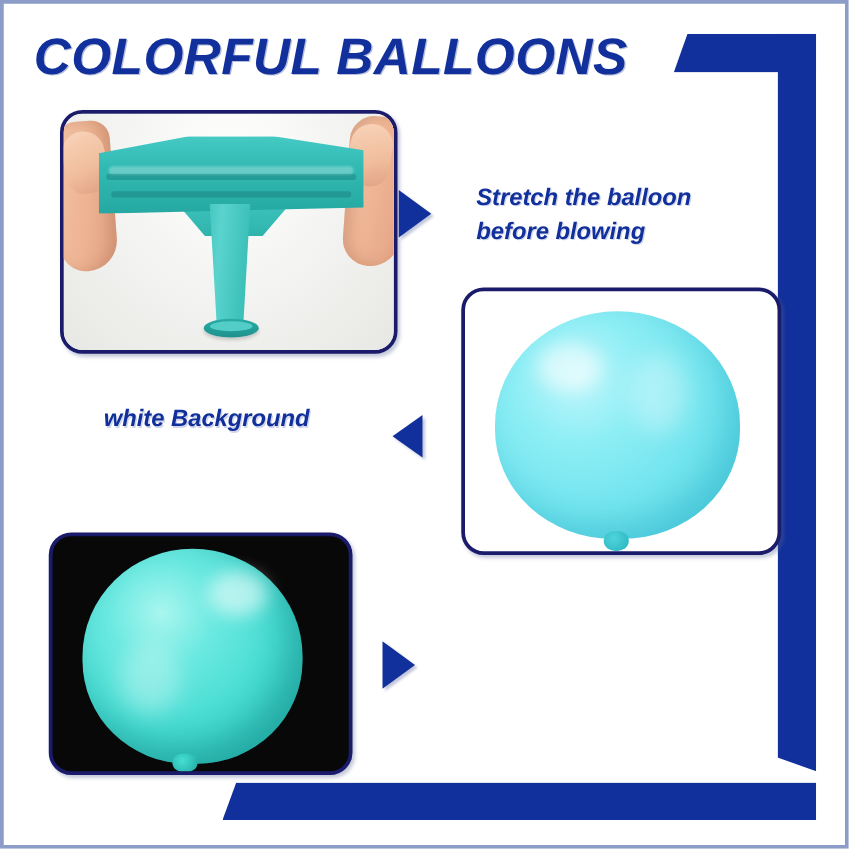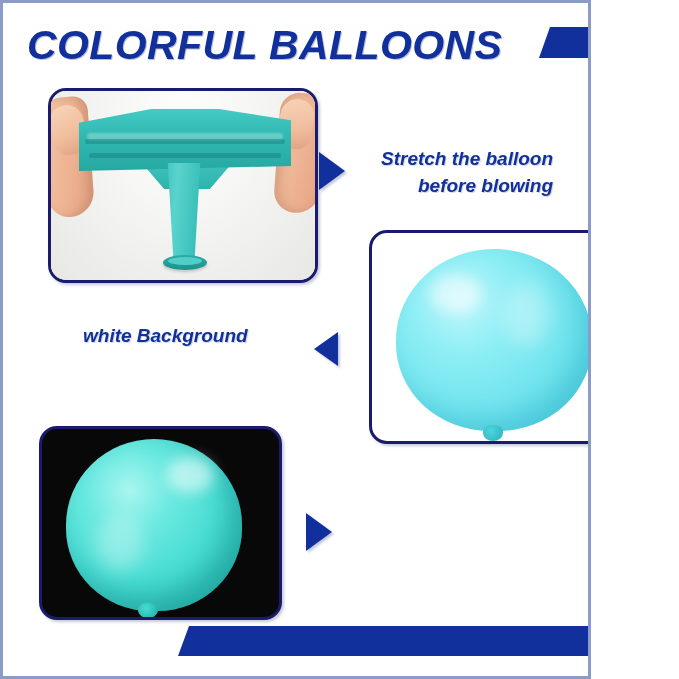--- a/index.html
+++ b/index.html
@@ -9,21 +9,21 @@
   }
   body {
     width: 679px;
     height: 679px;
     font-family: "Liberation Sans", sans-serif;
     overflow: hidden;
   }
 
   #poster {
     position: relative;
-    width: 591px;
+    width: 679px;
     height: 679px;
     background: #ffffff;
     box-sizing: border-box;
     border: 3px solid #8c9cc8;
     overflow: hidden;
   }
 
   
   .bar-top {
     position: absolute;
@@ -294,21 +294,21 @@
   .caption {
     position: absolute;
     font-size: 19px;
     font-weight: bold;
     font-style: italic;
     color: #12309b;
     line-height: 1.42;
     text-shadow: 1px 1px 0 rgba(140,155,200,0.40);
     white-space: pre-line;
   }
-  #caption-stretch { left: 378px; top: 143px; text-align: right; }
+  #caption-stretch { left: 378px; top: 143px; }
   #caption-white   { left: 80px; top: 320px; }
   #caption-black   { left: 356px; top: 512px; }
 </style>
 </head>
 <body>
 
 <div id="poster">
 
   <div class="bar-top"></div>
   <div class="bar-right"></div>

